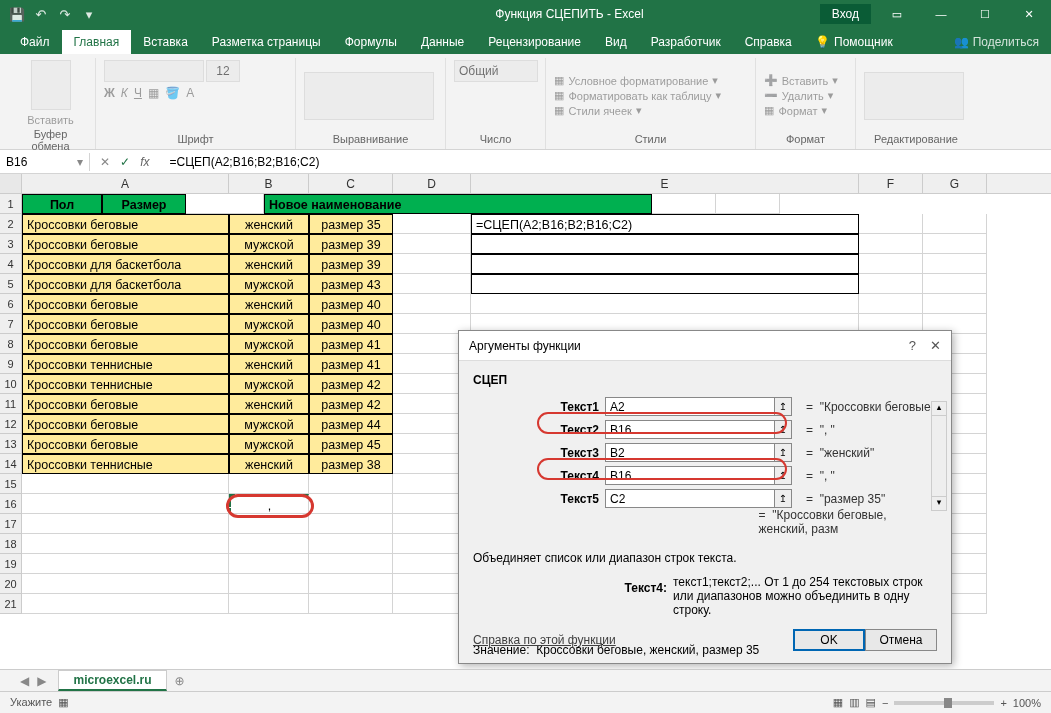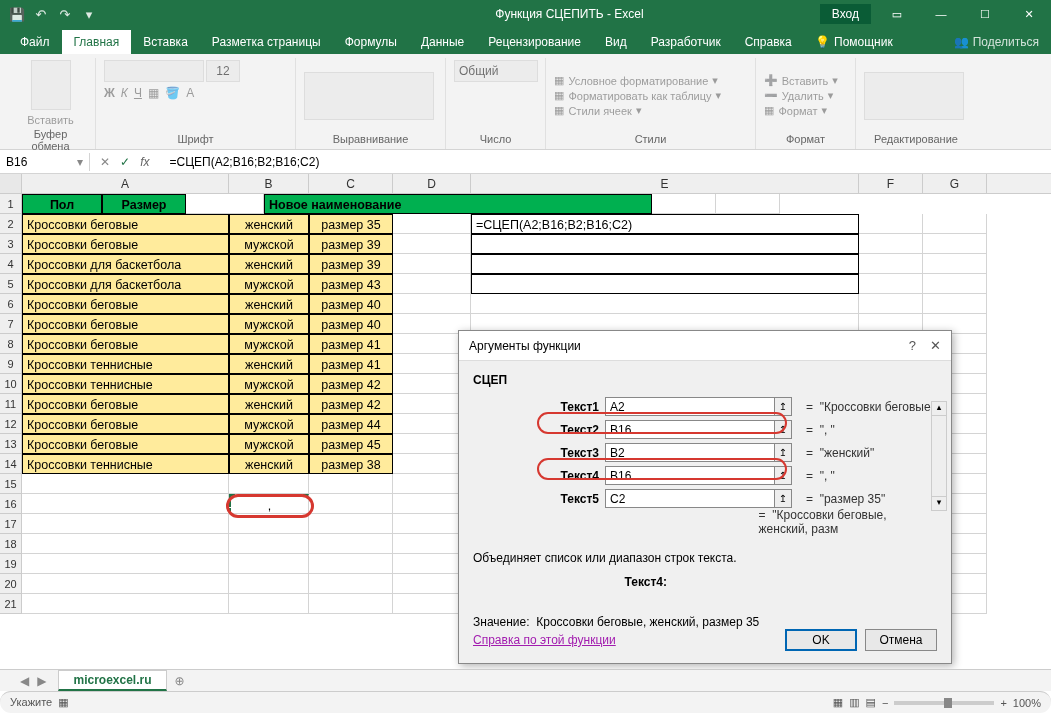--- a/index.html
+++ b/index.html
@@ -63,43 +63,43 @@
 .dialog .dlg-title .tbuttons { display:flex; gap:14px; font-size:13px; color:#555;}
 .dialog .dlg-body { padding: 8px 14px; background:#f0f0f0; position:relative; height: calc(100% - 30px);}
 .dialog .func-name { font-weight: bold; padding: 4px 0 8px; }
 .arg-row { display: flex; align-items: center; height: 23px; margin-bottom: 0px; }
 .arg-row .lbl { width: 132px; text-align: right; font-weight: bold; padding-right: 6px; }
 .arg-row .inp { width: 170px; height: 19px; border: 1px solid #888; background: #fff; padding: 2px 4px; font-size: 12px; }
 .arg-row .collapse-btn { width: 18px; height: 19px; border: 1px solid #888; background: #eee; display:flex; align-items:center; justify-content:center; font-size:10px; margin-left:-1px;}
 .arg-row .eval { padding-left: 14px; color: #333; }
 .dlg-desc { margin-top: 18px; }
 .dlg-arg-desc { margin-top: 10px; display:flex; }
-.dlg-arg-desc .k { width: 200px; text-align:right; font-weight:bold; padding-right:6px;}
+.dlg-arg-desc .k { width: 200px; text-align:right; font-weight:bold; padding-right:6px;margin-top:6px;}
 .dlg-arg-desc .v { flex:1; }
 .dlg-result { margin-top: 26px; }
 .dlg-footer { position:absolute; bottom:12px; left:14px; right:14px; display:flex; align-items:center; justify-content:space-between;}
-.dlg-footer a { color: #a21caf; text-decoration: underline; }
-.dlg-footer .btns { display:flex; gap:8px;}
+.dlg-footer a { color: #404040; text-decoration: underline; }
+.dlg-footer .btns { display:flex; }
 .dlg-footer button { width: 72px; height: 22px; border: 1px solid #888; background: #e8e8e8; font-size:12px;}
 .dlg-footer button.primary { border: 2px solid #0066b3; }
 .scroll-ind { position:absolute; right:4px; top:40px; width:16px; height:110px; background:#eee; border:1px solid #ccc;}
 .scroll-ind .up { width:100%; height:14px; border-bottom:1px solid #ccc; text-align:center; font-size:9px;}
 .scroll-ind .dn { position:absolute; bottom:0; width:100%; height:14px; border-top:1px solid #ccc; text-align:center; font-size:9px;}
 
 
 .ring2 { position:absolute; border:2.5px solid #d63830; border-radius:11px; pointer-events:none;}
 
 
 .sheet-tabs { position:absolute; bottom:22px; left:0; right:0; height:22px; background:#f3f3f3; border-top:1px solid #ccc; display:flex; align-items:center; padding-left:20px; font-size:12px;}
 .sheet-tabs .nav { display:flex; gap:8px; color:#888; padding-right:12px;}
 .sheet-tabs .st { padding: 2px 14px; background:#fff; border:1px solid #ccc; border-bottom:2px solid #217346; color:#217346; font-weight:bold;}
 .sheet-tabs .plus { padding: 0 8px; color:#888;}
 
 
-.statusbar { position:absolute; bottom:0; left:0; right:0; height:22px; background:#f3f3f3; border-top:1px solid #ccc; display:flex; align-items:center; padding:0 10px; font-size:11px; color:#555; justify-content:space-between;border-radius:11px;}
+.statusbar { position:absolute; bottom:0; left:0; right:0; height:22px; background:#f3f3f3; border-top:1px solid #ccc; display:flex; align-items:center; padding:0 10px; font-size:11px; color:#555; justify-content:space-between;}
 .statusbar .views { display:flex; gap:6px; align-items:center;}
 .statusbar .zoom-slider { width:100px; height:4px; background:#ccc; position:relative;}
 .statusbar .zoom-slider .thumb { position:absolute; left:50%; top:-3px; width:8px; height:10px; background:#888;}
 </style>
 </head>
 <body>
 
 <div class="titlebar">
   <div class="qat">
     <span>💾</span>
@@ -484,20 +484,21 @@
         <div class="eval">= &nbsp;<span>"Кроссовки беговые, женский, разм</span></div>
       </div>
     <div class="scroll-ind">
         <div class="up">▴</div>
         <div class="dn">▾</div>
       </div>
 
     <div class="dlg-desc">Объединяет список или диапазон строк текста.</div>
     <div class="dlg-arg-desc">
       <div class="k">Текст4:</div>
+      <div class="v">текст1;текст2;... От 1 до 254 текстовых строк или диапазонов можно объединить в одну строку.</div>
     </div>
     <div class="dlg-result">
       <span>Значение:</span>&nbsp;&nbsp;<span>Кроссовки беговые, женский, размер 35</span>
     </div>
     <div class="dlg-footer">
       <a href="#">Справка по этой функции</a>
       <div class="btns">
         <button class="primary">OK</button>
         <button>Отмена</button>
       </div>

